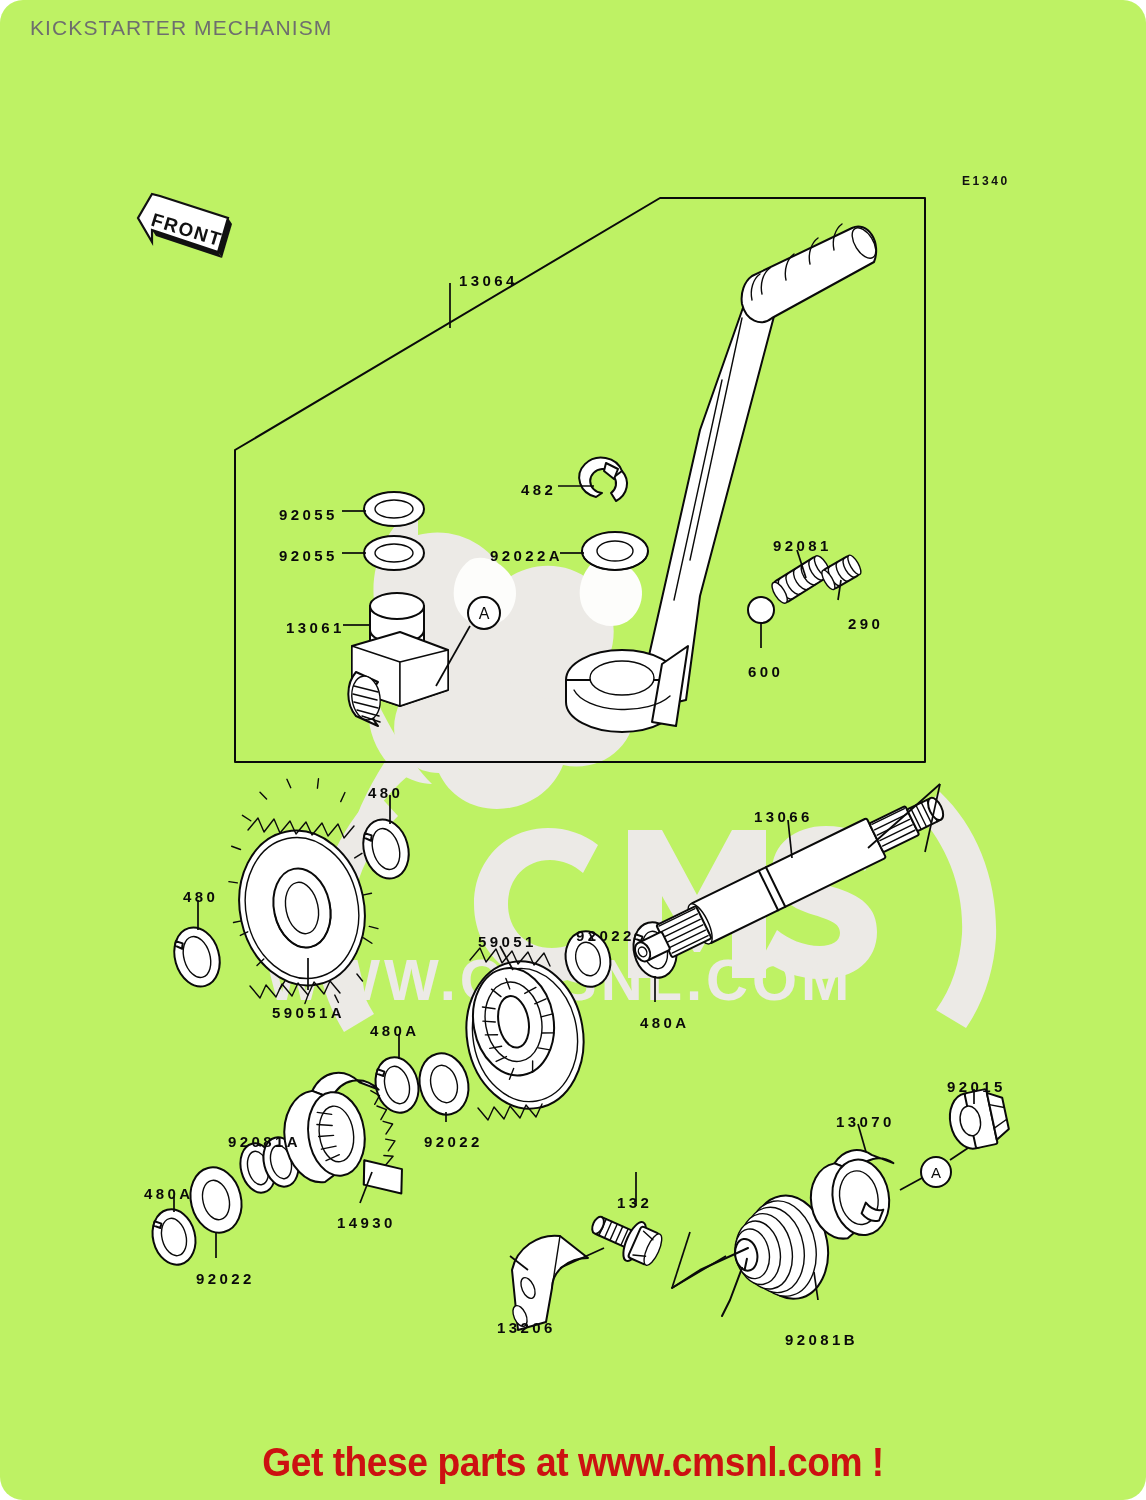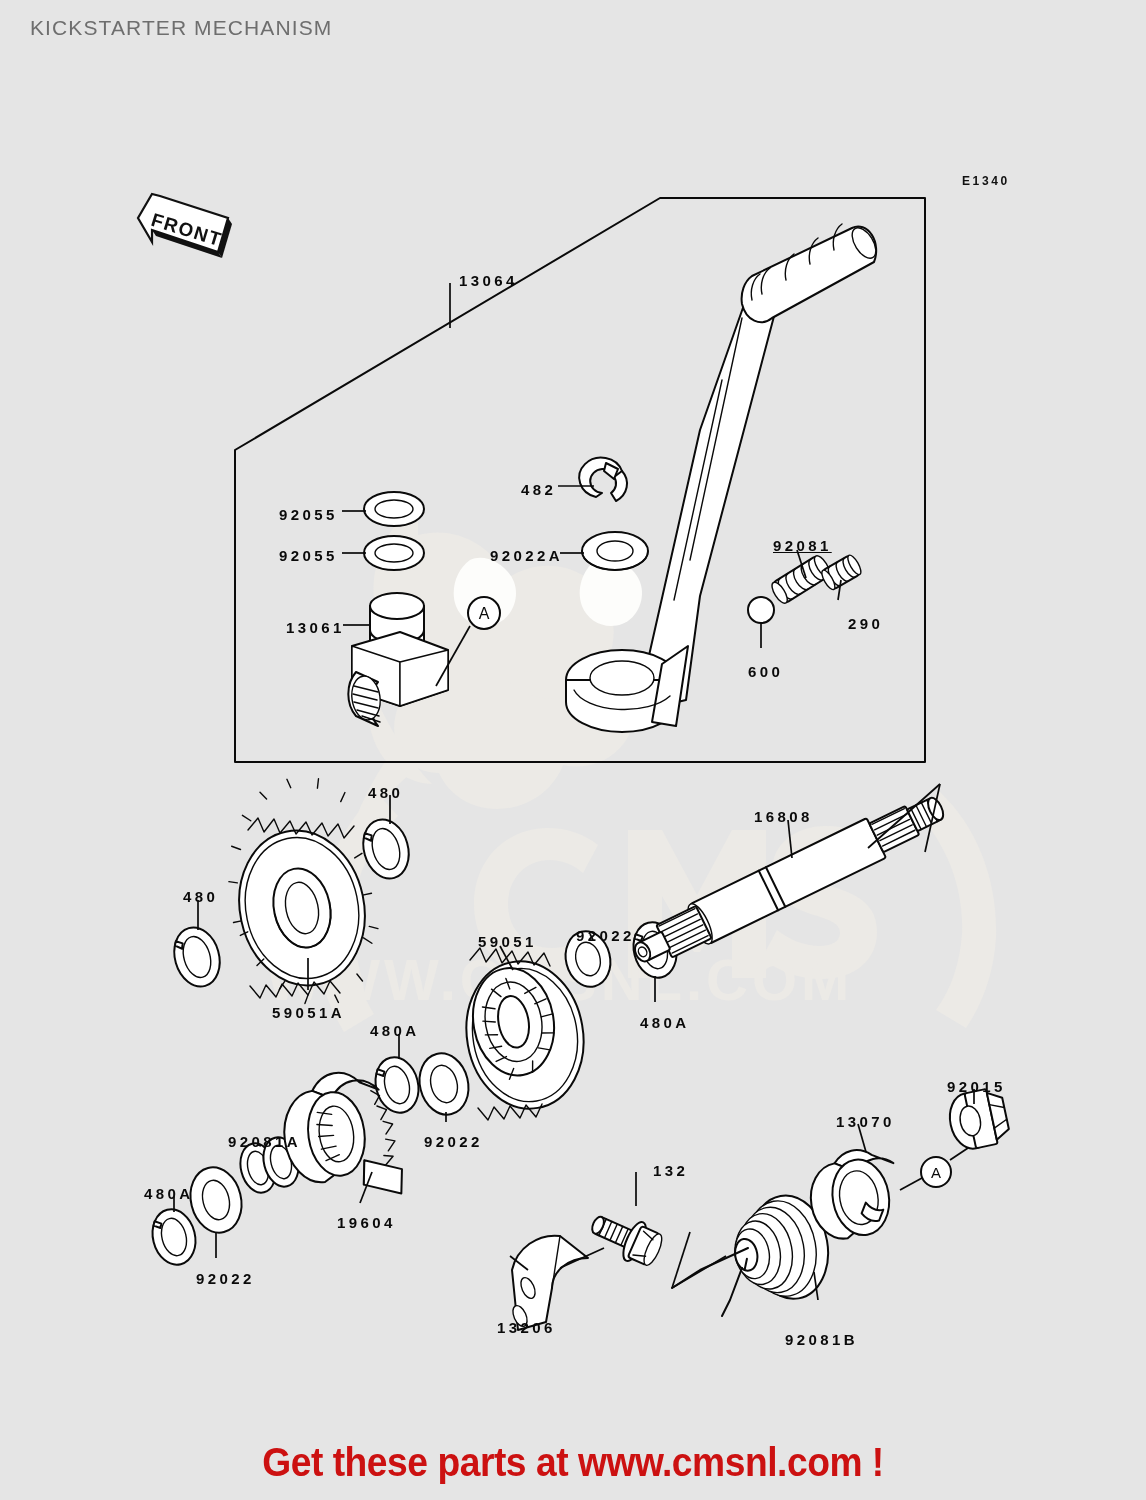--- a/index.html
+++ b/index.html
@@ -12,21 +12,22 @@
     height: 1500px;
     position: relative;
     font-family: "DejaVu Sans", sans-serif;
     overflow: hidden;
   }
   #page {
     position: absolute;
     left: 0; top: 0;
     width: 1146px;
     height: 1500px;
-    background: #e5e5e5;
+    background: #bef264;
+    border-radius: 23px;
   }
   #title {
     position: absolute;
     left: 30px;
     top: 16px;
     font-family: "Liberation Sans", sans-serif;
     font-size: 21px;
     letter-spacing: 1.1px;
     color: #6e6e6e;
     white-space: nowrap;
@@ -520,39 +521,39 @@
     </g>
 
   </svg>
 
   <div id="labels">
       <div class="lbl" style="left: 423px; top: 272px; margin-left: 36px;">13064</div>
       <div class="lbl" style="left: 521px; top: 481px;">482</div>
       <div class="lbl" style="left: 279px; top: 506px;">92055</div>
       <div class="lbl" style="left: 279px; top: 547px;">92055</div>
       <div class="lbl" style="left: 490px; top: 547px;">92022A</div>
-      <div class="lbl" style="left: 773px; top: 537px; text-decoration: underline;">92081</div>
+      <div class="lbl" style="left: 773px; top: 537px;">92081</div>
       <div class="lbl" style="left: 848px; top: 615px;">290</div>
       <div class="lbl" style="left: 286px; top: 619px;">13061</div>
       <div class="lbl" style="left: 748px; top: 663px;">600</div>
       <div class="lbl" style="left: 368px; top: 784px;">480</div>
-      <div class="lbl" style="left: 754px; top: 808px;">16808</div>
+      <div class="lbl" style="left: 754px; top: 808px;">13066</div>
       <div class="lbl" style="left: 183px; top: 888px;">480</div>
       <div class="lbl" style="left: 478px; top: 933px;">59051</div>
       <div class="lbl" style="left: 576px; top: 927px;">92022</div>
       <div class="lbl" style="left: 272px; top: 1004px;">59051A</div>
       <div class="lbl" style="left: 640px; top: 1014px;">480A</div>
       <div class="lbl" style="left: 370px; top: 1022px;">480A</div>
       <div class="lbl" style="left: 947px; top: 1078px;">92015</div>
       <div class="lbl" style="left: 424px; top: 1133px;">92022</div>
       <div class="lbl" style="left: 836px; top: 1113px;">13070</div>
       <div class="lbl" style="left: 228px; top: 1133px;">92081A</div>
       <div class="lbl" style="left: 144px; top: 1185px;">480A</div>
-      <div class="lbl" style="left: 617px; top: 1162px; margin-left: 36px;">132</div>
-      <div class="lbl" style="left: 337px; top: 1214px;">19604</div>
+      <div class="lbl" style="left: 617px; top: 1194px;">132</div>
+      <div class="lbl" style="left: 337px; top: 1214px;">14930</div>
       <div class="lbl" style="left: 497px; top: 1319px;">13206</div>
       <div class="lbl" style="left: 196px; top: 1270px;">92022</div>
       <div class="lbl" style="left: 785px; top: 1311px; margin-top: 20px;">92081B</div>
     </div>
 
   <div id="footer">Get these parts at www.cmsnl.com !</div>
 
 </div>
 
 </body></html>

